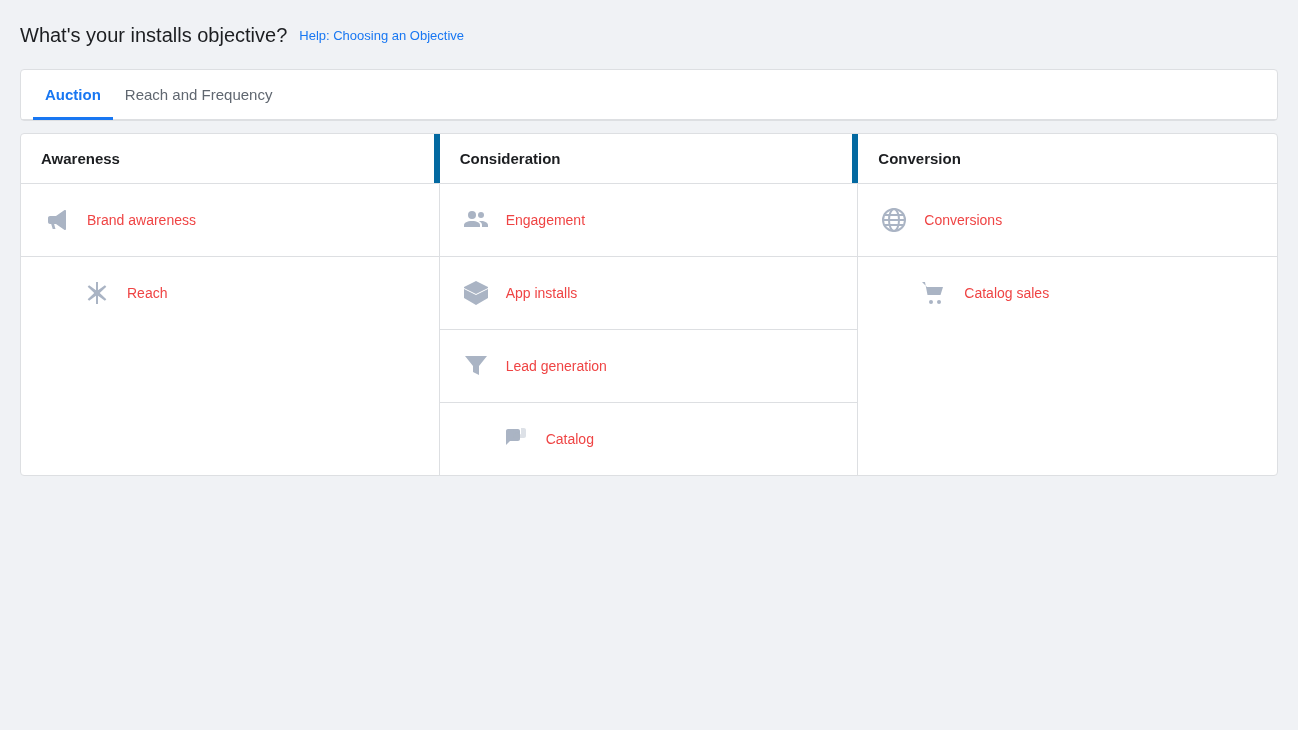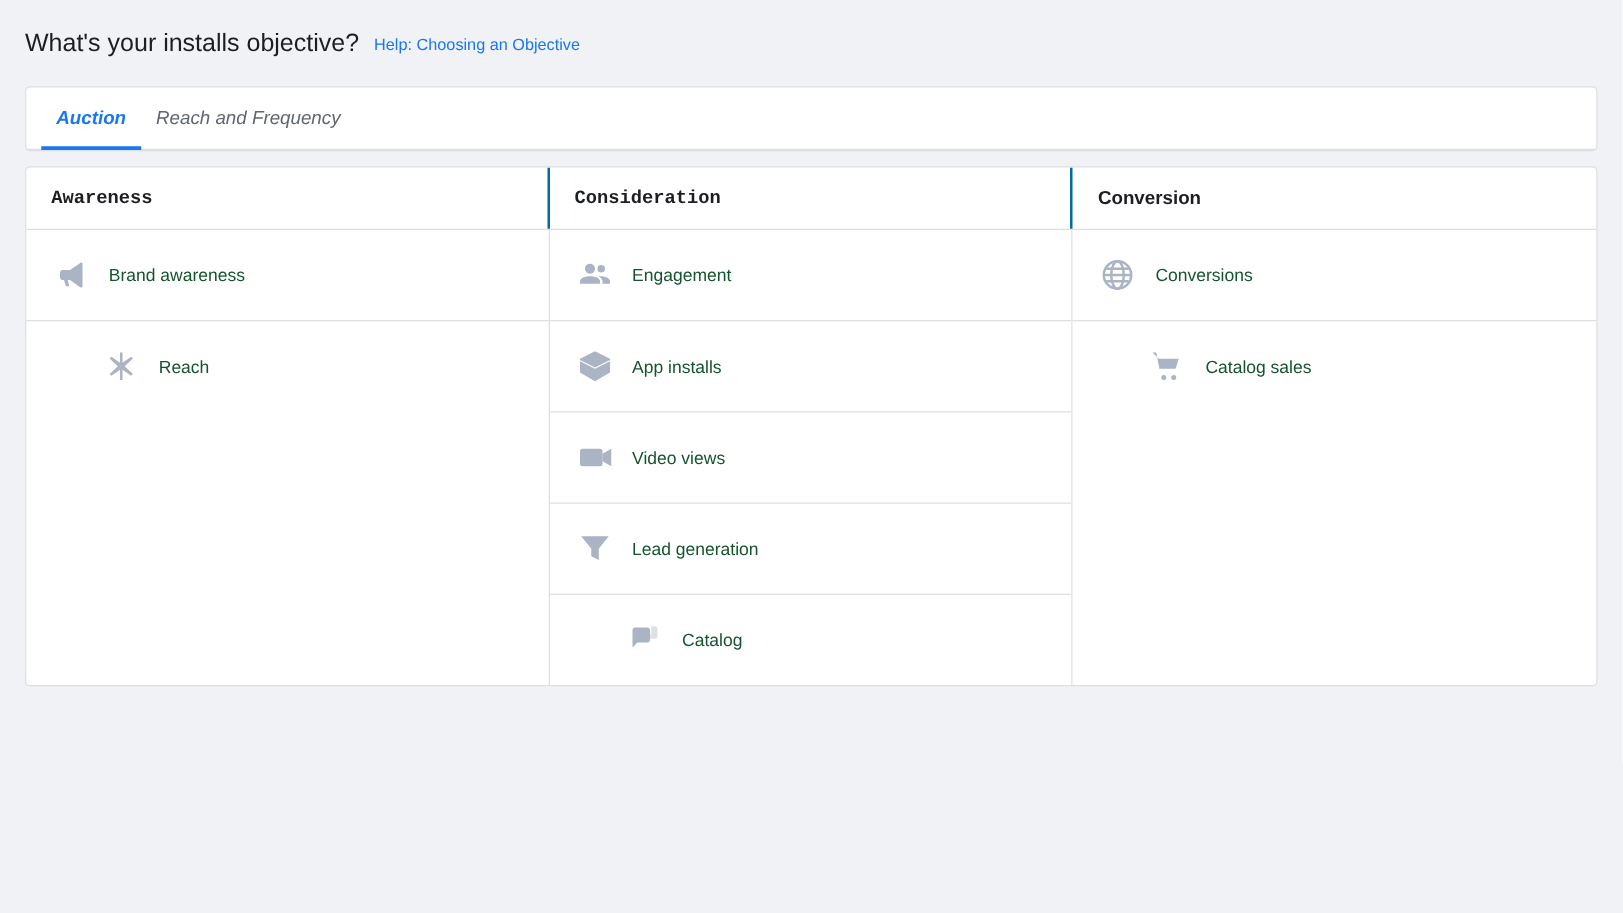--- a/index.html
+++ b/index.html
@@ -41,21 +41,20 @@
       padding: 0 12px;
     }
     .tab {
       padding: 16px 12px 14px;
       font-size: 15px;
       cursor: pointer;
       border-bottom: 3px solid transparent;
       margin-bottom: -1px;
       color: #606770;
       font-weight: 400;
-      font-style: italic;
     }
     .tab.active {
       color: #1877f2;
       border-bottom: 3px solid #1877f2;
       font-weight: 700;
     }
     .content-card {
       background: #fff;
       border-radius: 4px;
       border: 1px solid #dddfe2;
@@ -66,22 +65,21 @@
       grid-template-columns: 1fr 1fr 1fr;
       border-bottom: 1px solid #dddfe2;
     }
     .col-header {
       padding: 16px 20px;
       font-weight: 700;
       font-size: 15px;
       color: #1c1e21;
     }
     .col-header:not(:last-child) {
-      border-right: 2px solid #0369a1;
-      font-family: Liberation Mono, monospace;
+      border-right: 6px solid #0369a1;
     }
     .columns-body {
       display: grid;
       grid-template-columns: 1fr 1fr 1fr;
     }
     .col {
       border-right: 1px solid #dddfe2;
     }
     .col:last-child {
       border-right: none;
@@ -104,21 +102,21 @@
       height: 32px;
       flex-shrink: 0;
       display: flex;
       align-items: center;
       justify-content: center;
       color: #8d99ae;
       font-size: 22px;
     }
     .obj-label {
       font-size: 14px;
-      color: #14532d;
+      color: #ef4444;
     }
     
     svg {
       fill: #aab4c4;
     }
   </style>
 </head>
 <body>
 
 <div>
@@ -178,29 +176,20 @@
           <span class="obj-icon">
             <svg width="28" height="28" viewBox="0 0 28 28" xmlns="http://www.w3.org/2000/svg">
               <path d="M14 2L2 8v1l12 6 12-6V8L14 2zM2 10v9l12 7 12-7V10l-12 6L2 10z"></path>
             </svg>
           </span>
           <span class="obj-label">App installs</span>
         </div>
         <div class="obj-item">
           <span class="obj-icon">
             <svg width="28" height="28" viewBox="0 0 28 28" xmlns="http://www.w3.org/2000/svg">
-              <rect x="2" y="7" width="18" height="14" rx="2"></rect>
-              <path d="M20 11l7-4v14l-7-4z"></path>
-            </svg>
-          </span>
-          <span class="obj-label">Video views</span>
-        </div>
-        <div class="obj-item">
-          <span class="obj-icon">
-            <svg width="28" height="28" viewBox="0 0 28 28" xmlns="http://www.w3.org/2000/svg">
               <path d="M3 4h22l-8 10v9l-6-3V14L3 4z"></path>
             </svg>
           </span>
           <span class="obj-label">Lead generation</span>
         </div>
         <div class="obj-item">
           <span class="obj-icon">
             <svg width="28" height="28" viewBox="0 0 28 28" xmlns="http://www.w3.org/2000/svg">
               <path d="M4 4h12c1.1 0 2 .9 2 2v8c0 1.1-.9 2-2 2H8l-4 4V6c0-1.1.9-2 2-2z"></path>
               <path d="M12 13h10c1.1 0 2-.9 2-2V5c0-1.1-.9-2-2-2h-3v6.5l-4-2.5-4 2.5V4" fill-opacity="0.4"></path>

